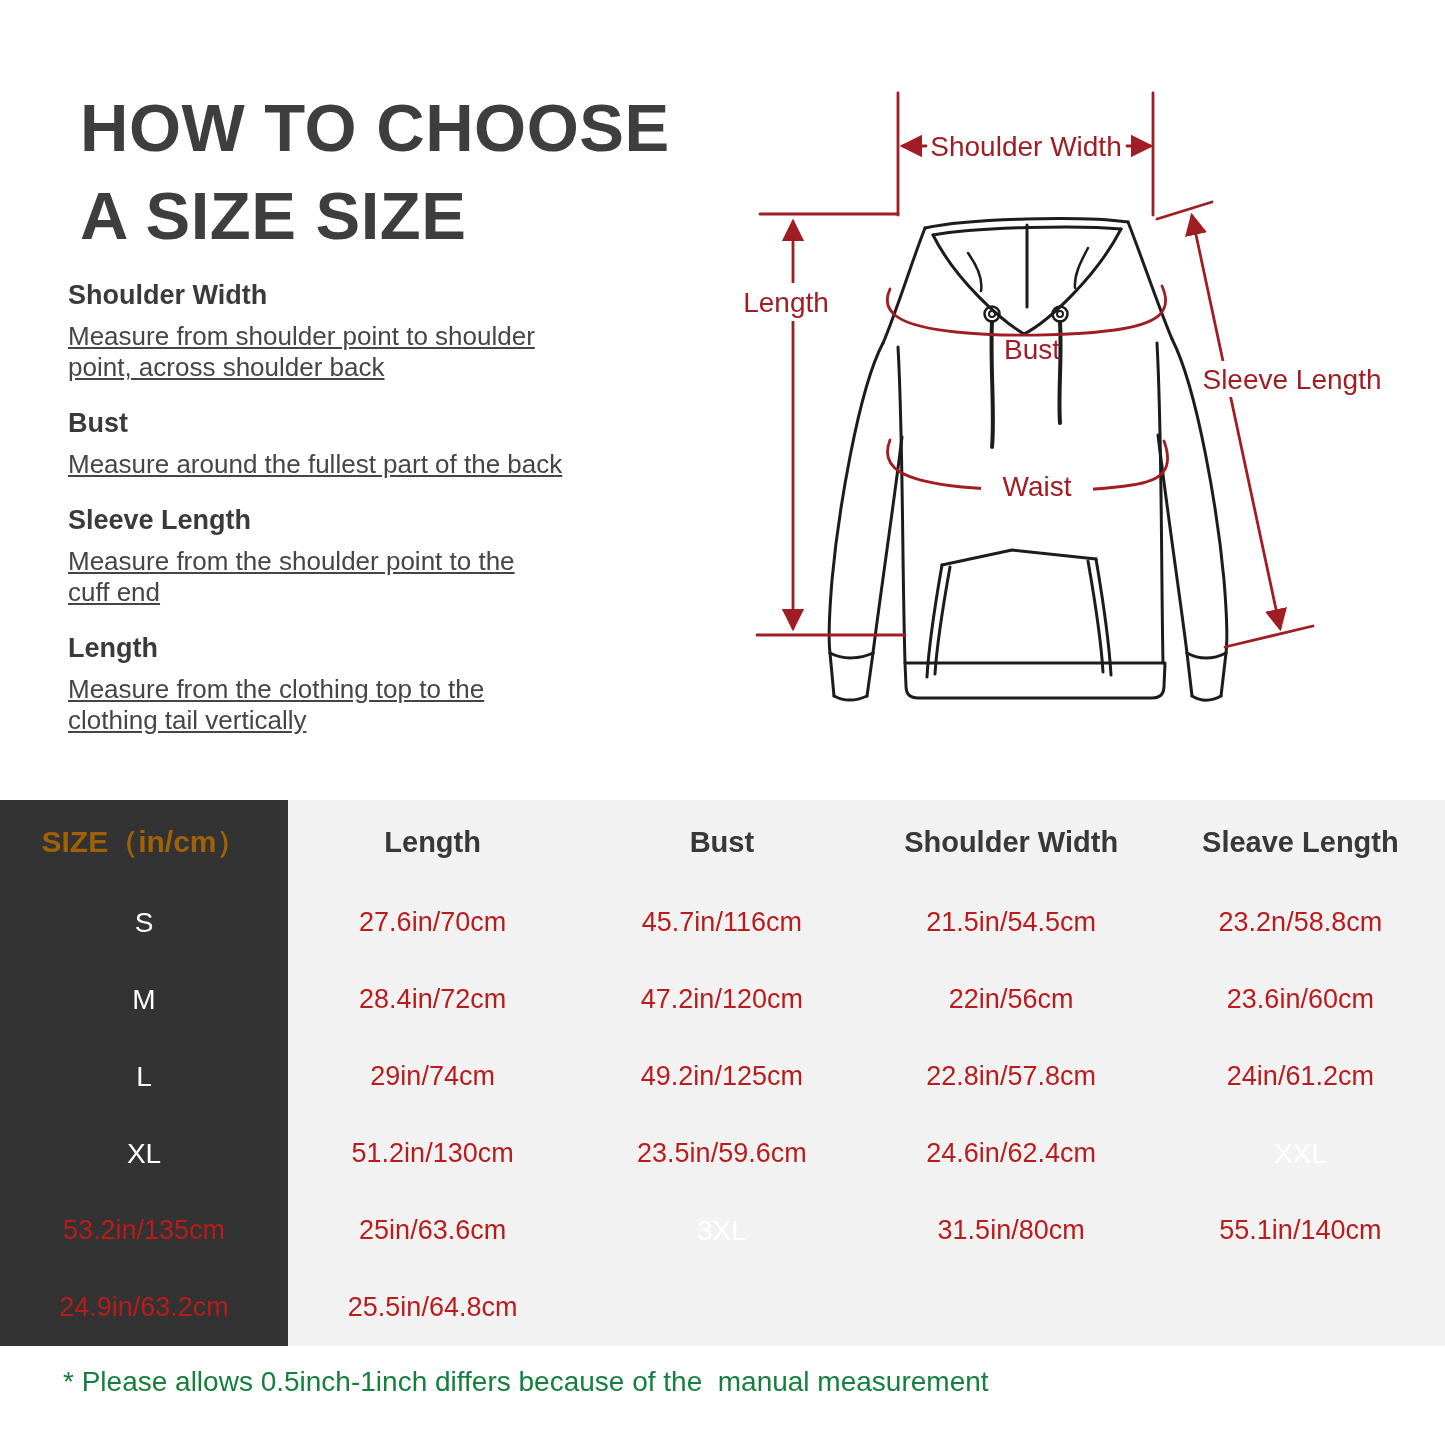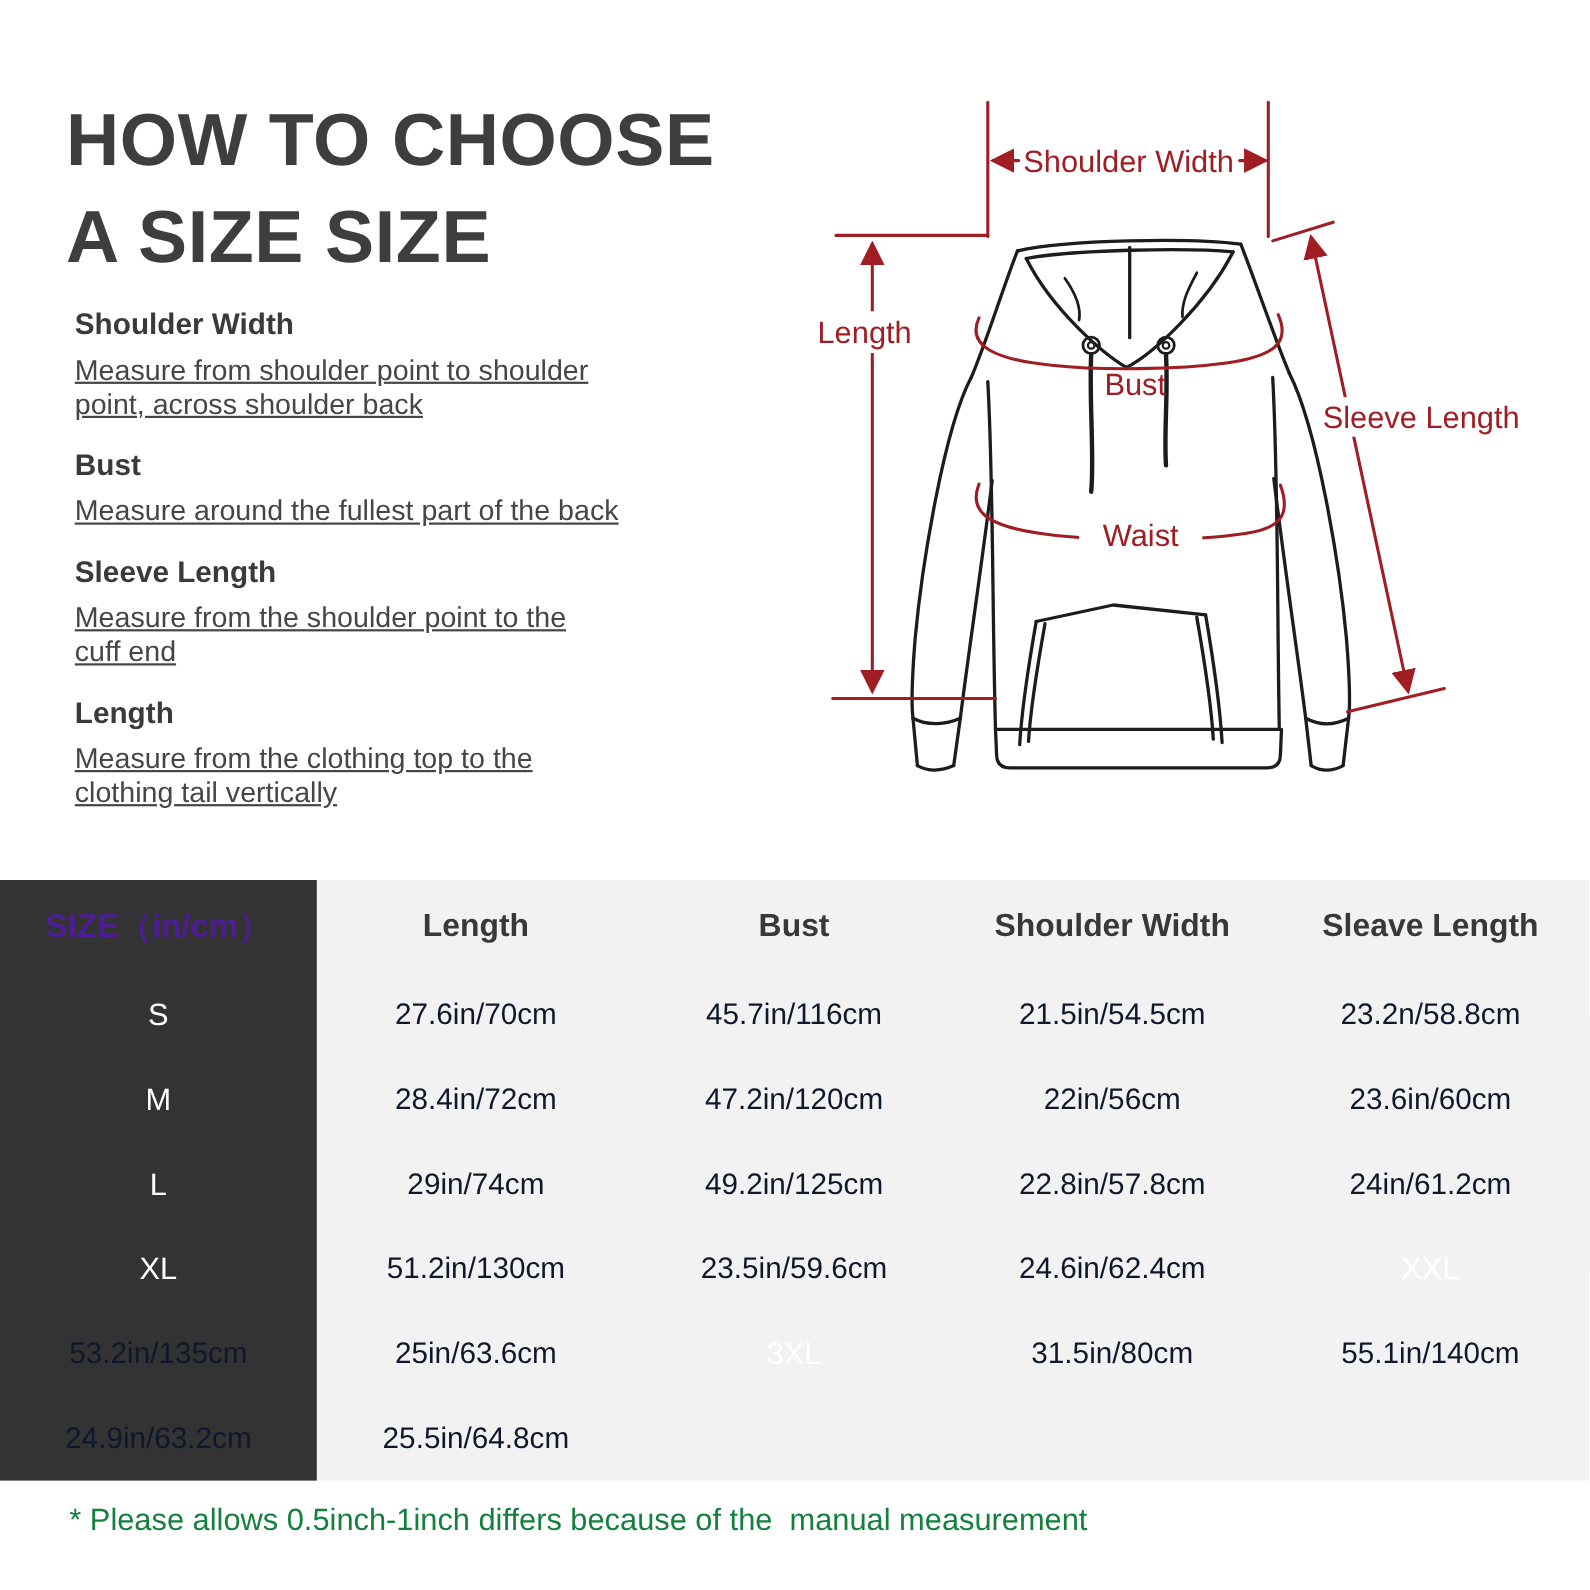--- a/index.html
+++ b/index.html
@@ -1,41 +1,41 @@
 <!DOCTYPE html>
 <html><head>
 <meta charset="utf-8">
 <style>
   html,body{margin:0;padding:0;background:#ffffff;}
   .page{position:relative;width:1445px;height:1445px;background:#ffffff;overflow:hidden;
         font-family:"Liberation Sans","DejaVu Sans",sans-serif;color:#3e3e3e;}
 
   
-  .title{position:absolute;left:60px;top:84px;font-size:67px;font-weight:bold;
+  .title{position:absolute;left:80px;top:84px;font-size:67px;font-weight:bold;
          color:#3e3e3e;line-height:88px;letter-spacing:0.5px;}
 
   
   .defs{position:absolute;left:68px;top:280px;width:560px;}
   .def-term{font-size:27px;font-weight:bold;color:#3a3a3a;margin:0 0 10px 0;}
   .def-desc{font-size:26px;line-height:31px;color:#454545;margin:0 0 25px 0;white-space:pre-line;text-decoration:underline;}
 
   
   .diagram{position:absolute;left:740px;top:85px;width:700px;height:680px;}
   .diagram svg{display:block;}
   .diagram text{font-family:"Liberation Sans","DejaVu Sans",sans-serif;}
 
   
   .size-table{position:absolute;left:0;top:800px;width:1445px;height:546px;background:#f2f2f2;}
   .dark-col{position:absolute;left:0;top:0;width:288px;height:100%;background:#333333;}
   .grid{position:relative;display:grid;width:100%;height:100%;
         grid-template-columns:288px 1fr 1fr 1fr 1fr;
         grid-template-rows:84px repeat(6,1fr);}
-  .cell{display:flex;align-items:center;justify-content:center;font-size:27px;color:#0f172a;}
+  .cell{display:flex;align-items:center;justify-content:center;font-size:27px;color:#b91c1c;}
   .th{font-weight:bold;font-size:29px;color:#383838;}
-  .size-h{color:#4c1d95;font-size:30px;}
+  .size-h{color:#a16207;font-size:30px;}
   .size-cell{color:#ffffff;font-size:28px;}
 
   
   .footnote{position:absolute;left:63px;top:1366px;font-size:28px;color:#15803d;white-space:pre;}
 </style>
 </head>
 <body>
 
 <div class="page">
 

